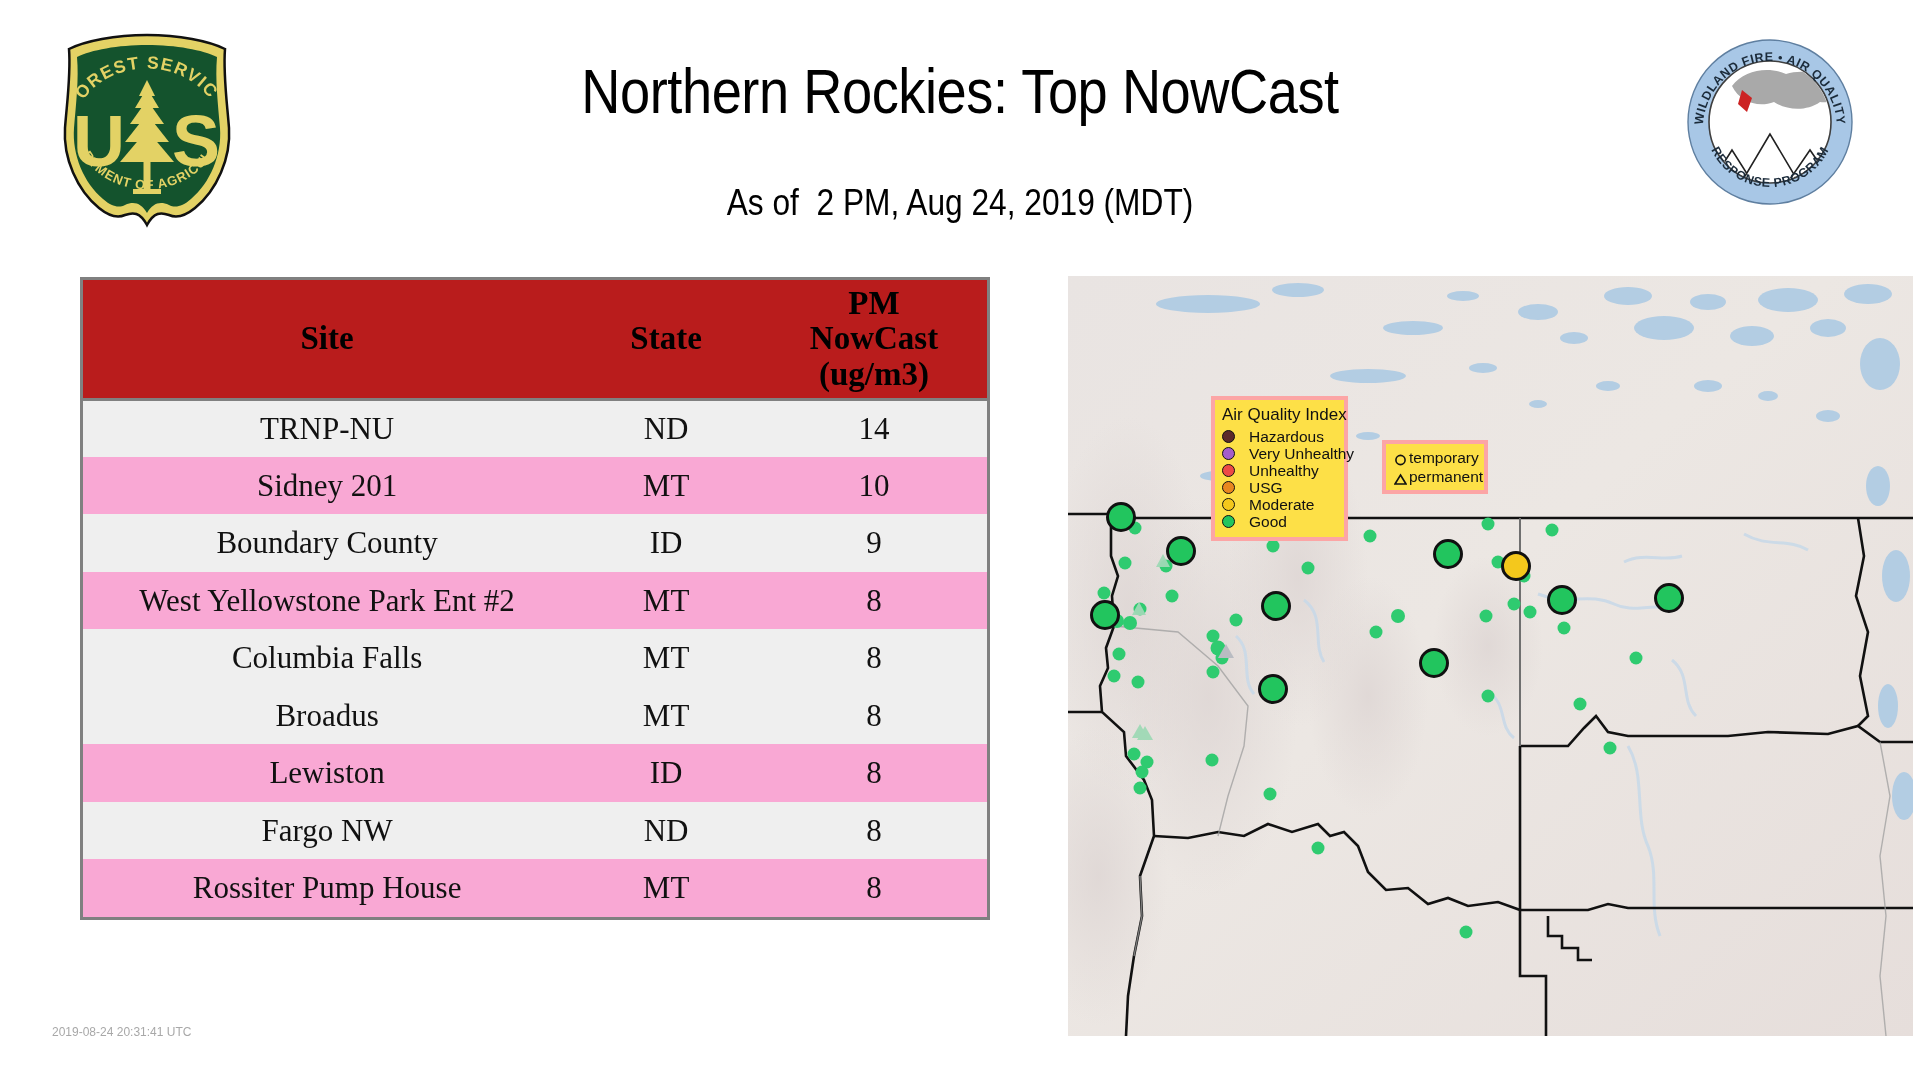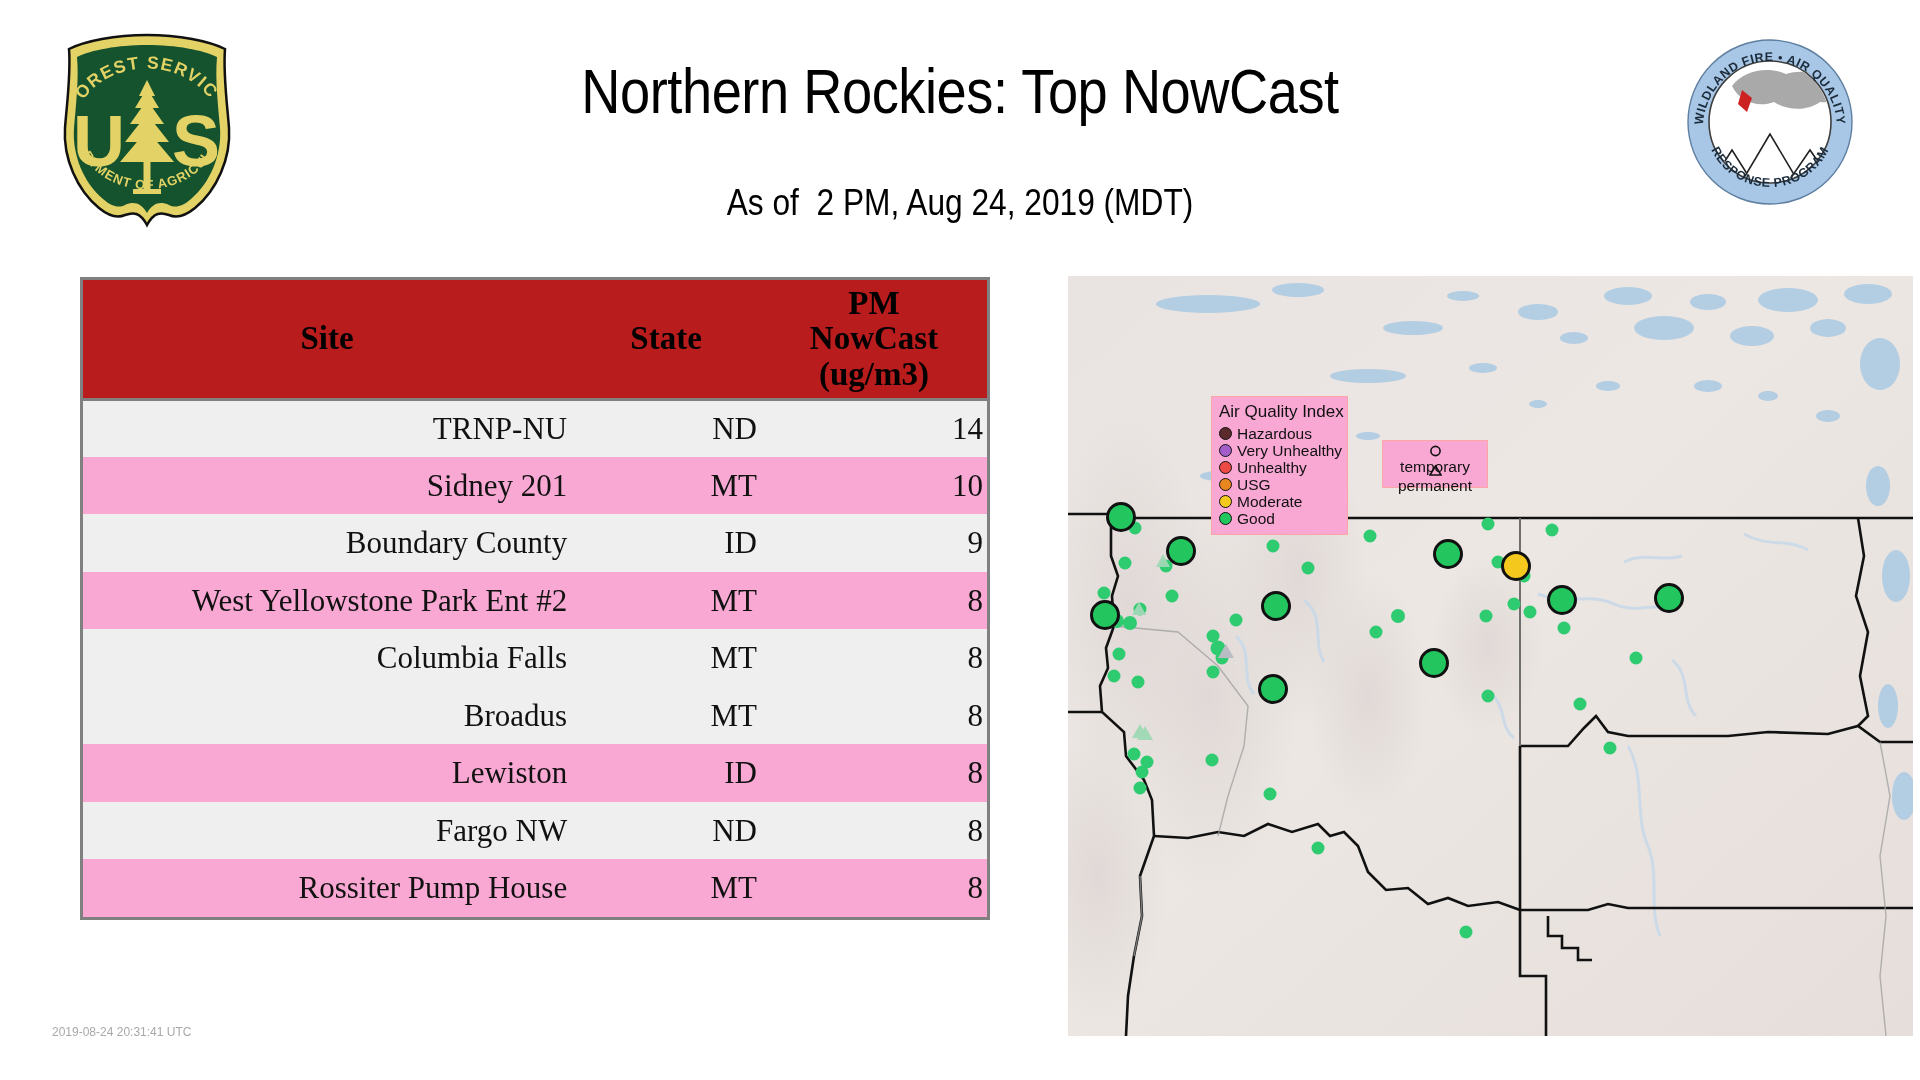--- a/index.html
+++ b/index.html
@@ -53,21 +53,21 @@
     vertical-align: middle;
     padding: 6px 4px;
     height: 118px;
     line-height: 1.07;
   }
   thead th.c-site  { width: 54%; }
   thead th.c-state { width: 21%; }
   thead th.c-pm    { width: 25%; }
   tbody td {
     font-size: 31px; color: #111;
-    text-align: right;
+    text-align: center;
     height: 57.5px;
     padding: 0 4px;
     font-weight: 400;
   }
   tbody tr.odd td { background: #efefef; }
   tbody tr.even td { background: #f9a8d4; }
 
   
   #footer {
     position: absolute; left: 52px; top: 1025px;
@@ -78,37 +78,37 @@
   
   #map {
     position: absolute; left: 1068px; top: 276px; width: 845px; height: 760px;
     overflow: hidden;
     background: #ece7e4;
   }
   #map svg { display: block; }
 
   .legend-box {
     position: absolute;
-    background: #f9a8d4;
-    border: 1px solid #fca5a5;
+    background: #fde047;
+    border: 4px solid #fca5a5;
     font-family: "Liberation Sans", sans-serif;
   }
   #aqi-legend { left: 1211px; top: 396px; width: 137px; padding: 5px 7px 7px 7px; }
   #aqi-legend .lg-title {
     font-size: 17px; color: #111; text-align: center; margin-bottom: 3px; white-space: nowrap;
   }
-  #aqi-legend .lg-row { display: flex; align-items: center; height: 17px; }
+  #aqi-legend .lg-row { display: flex; align-items: center; height: 17px; gap: 9px; }
   #aqi-legend .sw {
     width: 13px; height: 13px; border-radius: 50%;
     border: 1.6px solid #111; margin-right: 5px; flex: 0 0 auto;
   }
   #aqi-legend .lg-label { font-size: 15.5px; color: #111; white-space: nowrap; }
 
   #site-legend { left: 1382px; top: 440px; width: 106px; padding: 4px 6px; }
-  #site-legend .lg-row { display: flex; align-items: center; height: 19px; flex-direction: column; }
+  #site-legend .lg-row { display: flex; align-items: flex-end; height: 19px; }
   #site-legend .gl { width: 17px; flex: 0 0 auto; display:flex; align-items:center; justify-content:center; }
   #site-legend .lg-label { font-size: 15.5px; color: #111; white-space: nowrap; }
 </style>
 </head>
 <body>
 
 <div id="page">
 
   <div id="fs-logo">
     <svg viewBox="0 0 185 200" width="185" height="200" aria-hidden="true">

